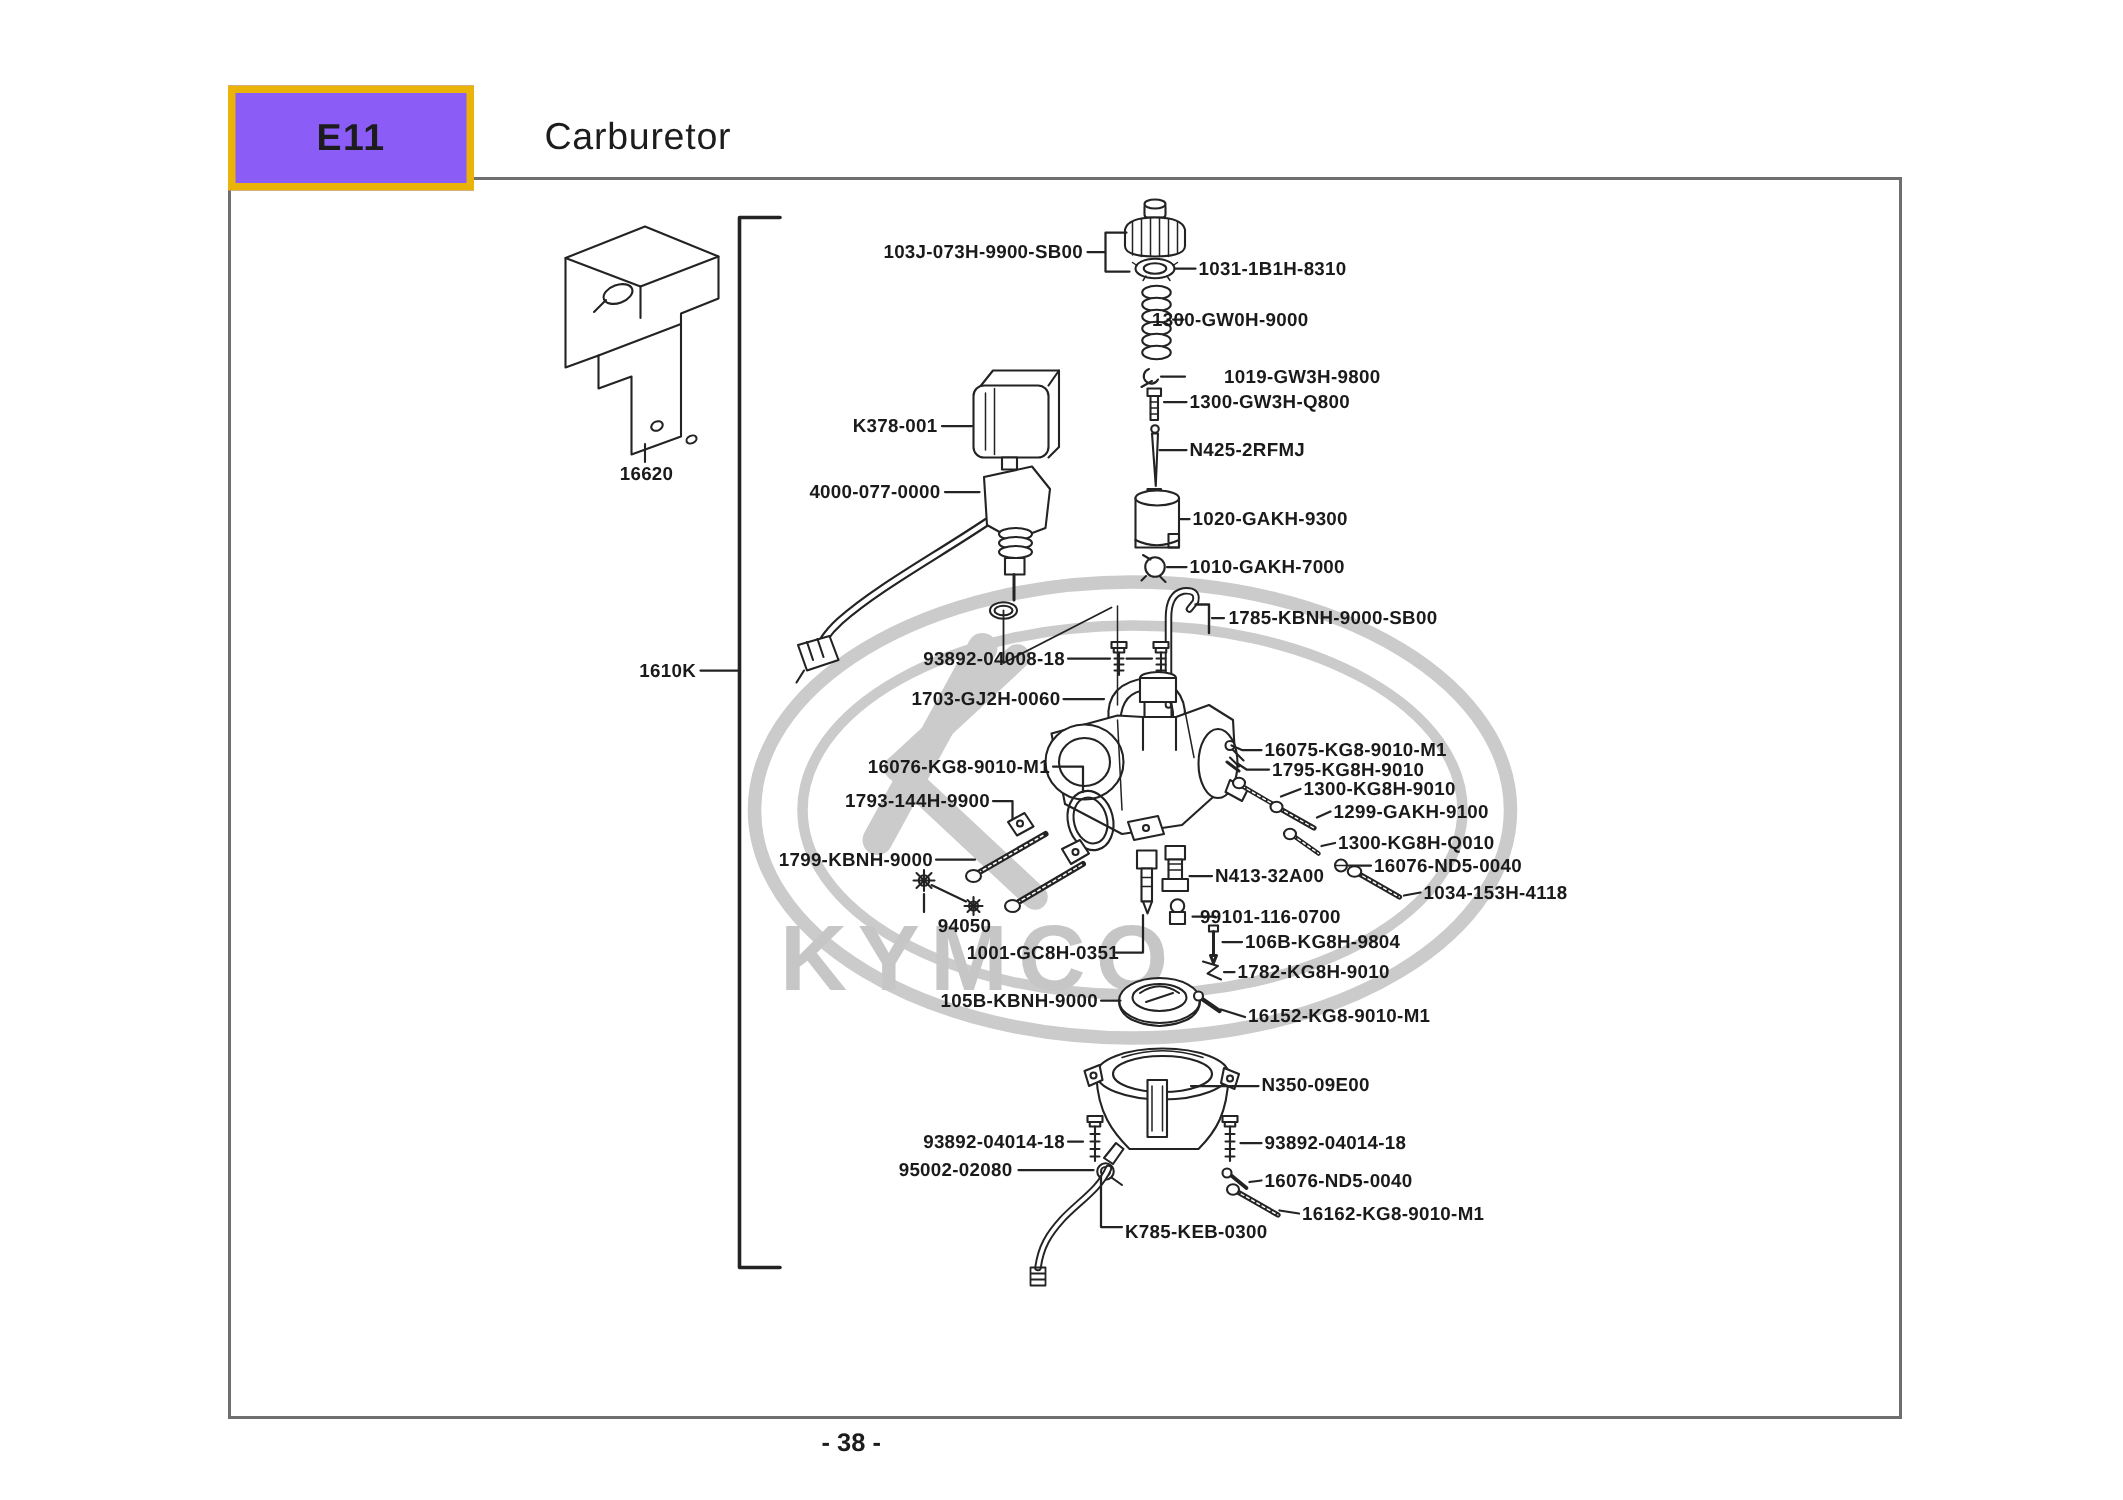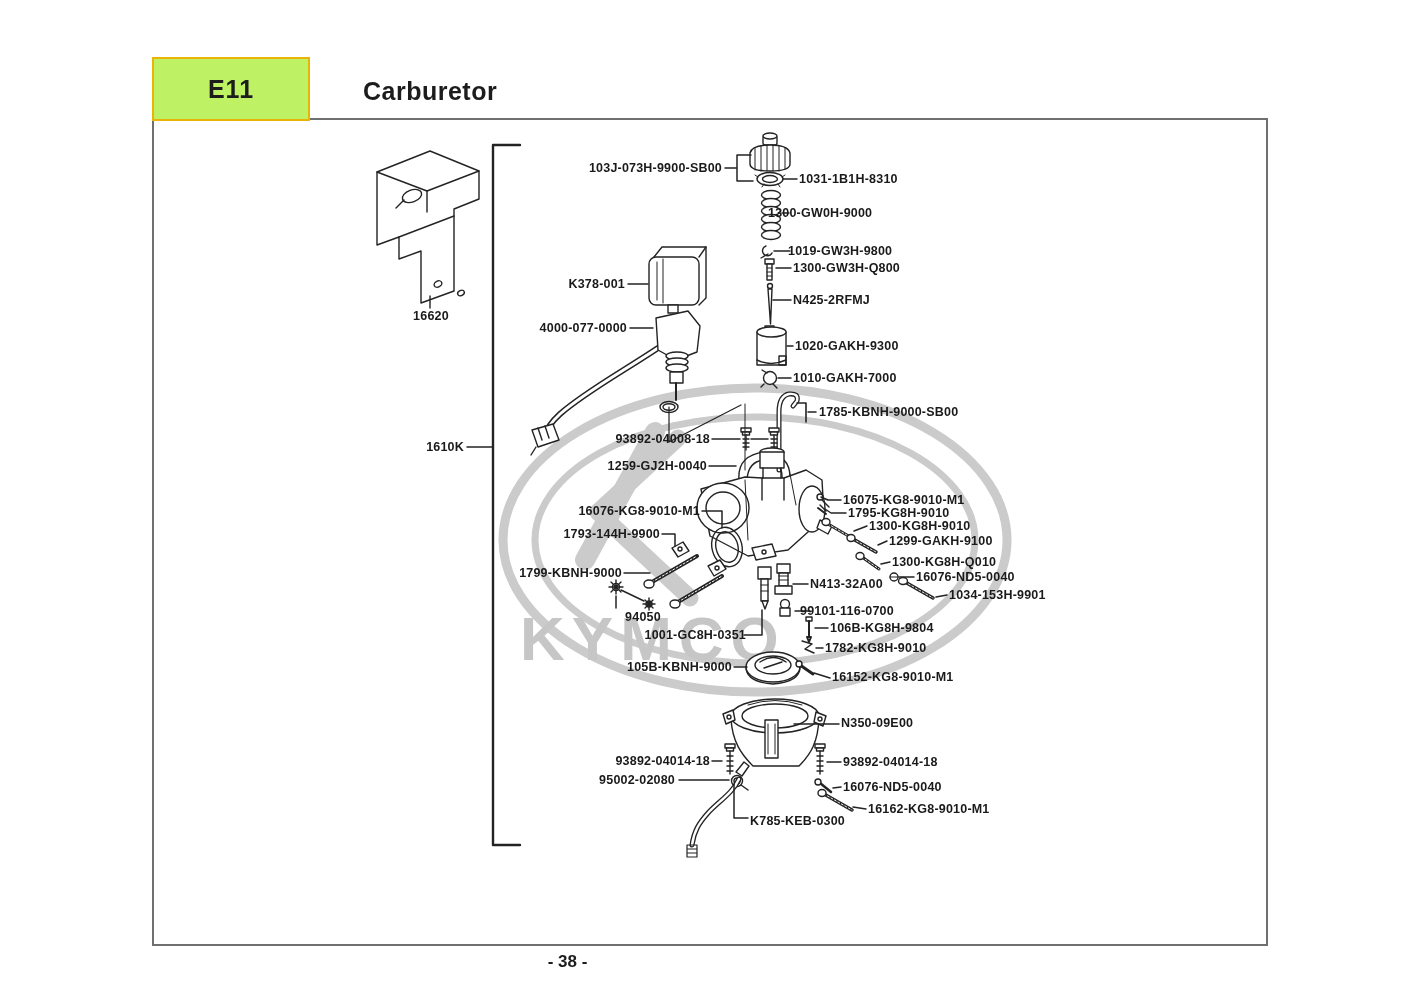--- a/index.html
+++ b/index.html
@@ -1,19 +1,19 @@
 <!DOCTYPE html>
 <html><head>
 <meta charset="utf-8">
 <style>
   html,body{margin:0;padding:0;background:#ffffff;}
   body{width:1415px;height:1000px;position:relative;font-family:"Liberation Sans",sans-serif;color:#1c1c1c;overflow:hidden;}
-  .codebox{position:absolute;left:152px;top:57px;width:154px;height:60px;border:2px solid #eab308;background:#bef264;
+  .codebox{position:absolute;left:152px;top:57px;width:154px;height:60px;border:5px solid #eab308;background:#8b5cf6;
            display:flex;align-items:center;justify-content:center;font-size:25px;font-weight:bold;letter-spacing:1px;z-index:3;}
-  .pagetitle{position:absolute;left:363px;top:77px;font-size:25px;font-weight:bold;letter-spacing:0.5px;z-index:3;}
+  .pagetitle{position:absolute;left:363px;top:77px;font-size:25px;font-weight:normal;letter-spacing:0.5px;z-index:3;}
   .frame{position:absolute;left:152px;top:118px;width:1112px;height:824px;border:2px solid #6f6f6f;background:#fff;z-index:0;}
   .artsvg{position:absolute;left:0;top:0;z-index:1;}
   .lbl{position:absolute;font-size:12.5px;font-weight:bold;white-space:nowrap;letter-spacing:0.2px;color:#1a1a1a;z-index:2;}
   .la{transform:translate(0,-50%);}
   .ra{transform:translate(-100%,-50%);}
   .ca{transform:translate(-50%,-50%);}
   .pageno{position:absolute;left:0;top:952px;width:1135px;text-align:center;font-size:17px;font-weight:bold;z-index:3;}
 </style>
 </head>
 <body>
@@ -335,39 +335,39 @@
       <path d="M734,784 V818 L748,818"></path>
     </g>
   </g>
 </svg>
 
 <div class="lbl ca" style="left:431px;top:316px">16620</div>
 <div class="lbl ra" style="left:464px;top:447px">1610K</div>
 <div class="lbl ra" style="left:722px;top:168px">103J-073H-9900-SB00</div>
 <div class="lbl la" style="left:799px;top:179px">1031-1B1H-8310</div>
 <div class="lbl la" style="left:768px;top:213px">1300-GW0H-9000</div>
-<div class="lbl la" style="left:788px;top:251px">1019-GW3H-9800</div>
+<div class="lbl la" style="left:816px;top:251px">1019-GW3H-9800</div>
 <div class="lbl la" style="left:793px;top:268px">1300-GW3H-Q800</div>
 <div class="lbl la" style="left:793px;top:300px">N425-2RFMJ</div>
 <div class="lbl la" style="left:795px;top:346px">1020-GAKH-9300</div>
 <div class="lbl la" style="left:793px;top:378px">1010-GAKH-7000</div>
 <div class="lbl ra" style="left:625px;top:284px">K378-001</div>
 <div class="lbl ra" style="left:627px;top:328px">4000-077-0000</div>
 <div class="lbl la" style="left:819px;top:412px">1785-KBNH-9000-SB00</div>
 <div class="lbl ra" style="left:710px;top:439px">93892-04008-18</div>
-<div class="lbl ra" style="left:707px;top:466px">1259-GJ2H-0040</div>
+<div class="lbl ra" style="left:707px;top:466px">1703-GJ2H-0060</div>
 <div class="lbl ra" style="left:700px;top:511px">16076-KG8-9010-M1</div>
 <div class="lbl ra" style="left:660px;top:534px">1793-144H-9900</div>
 <div class="lbl la" style="left:843px;top:500px">16075-KG8-9010-M1</div>
 <div class="lbl la" style="left:848px;top:513px">1795-KG8H-9010</div>
 <div class="lbl la" style="left:869px;top:526px">1300-KG8H-9010</div>
 <div class="lbl la" style="left:889px;top:541px">1299-GAKH-9100</div>
 <div class="lbl la" style="left:892px;top:562px">1300-KG8H-Q010</div>
 <div class="lbl la" style="left:916px;top:577px">16076-ND5-0040</div>
-<div class="lbl la" style="left:949px;top:595px">1034-153H-9901</div>
+<div class="lbl la" style="left:949px;top:595px">1034-153H-4118</div>
 <div class="lbl ra" style="left:622px;top:573px">1799-KBNH-9000</div>
 <div class="lbl ca" style="left:643px;top:617px">94050</div>
 <div class="lbl la" style="left:810px;top:584px">N413-32A00</div>
 <div class="lbl la" style="left:800px;top:611px">99101-116-0700</div>
 <div class="lbl ra" style="left:746px;top:635px">1001-GC8H-0351</div>
 <div class="lbl la" style="left:830px;top:628px">106B-KG8H-9804</div>
 <div class="lbl la" style="left:825px;top:648px">1782-KG8H-9010</div>
 <div class="lbl ra" style="left:732px;top:667px">105B-KBNH-9000</div>
 <div class="lbl la" style="left:832px;top:677px">16152-KG8-9010-M1</div>
 <div class="lbl la" style="left:841px;top:723px">N350-09E00</div>

